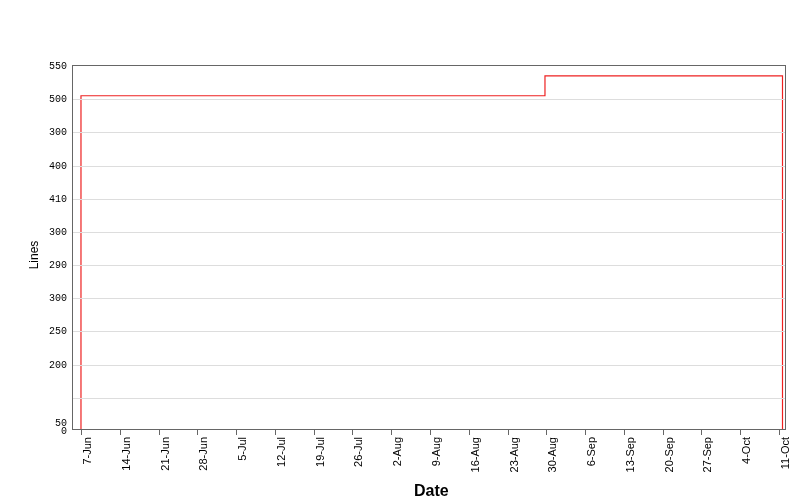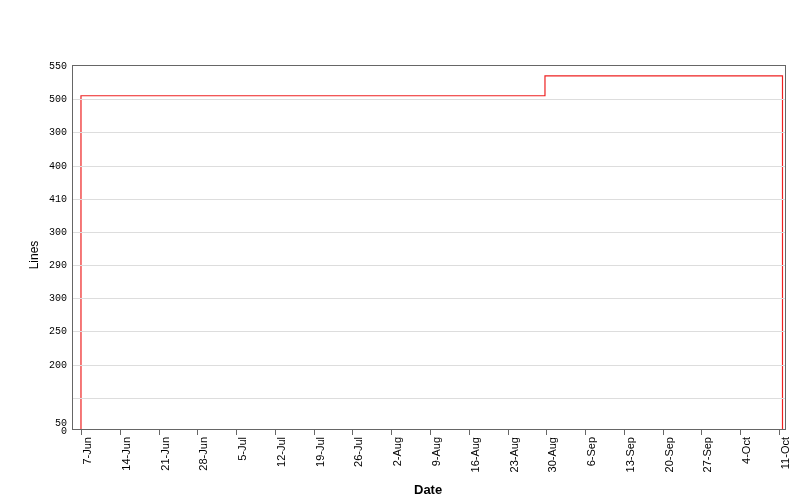--- a/index.html
+++ b/index.html
@@ -73,21 +73,21 @@
   }
   .axis-label-y {
     position: absolute;
     font-size: 12px;
     color: #000;
     transform: rotate(-90deg);
     transform-origin: center;
   }
   .axis-label-x {
     position: absolute;
-    font-size: 13px;
+    font-size: 16px;
     color: #000;
     font-weight: bold;
   }
   svg.data-line {
     position: absolute;
     left: 0;
     top: 0;
     width: 100%;
     height: 100%;
     overflow: visible;

